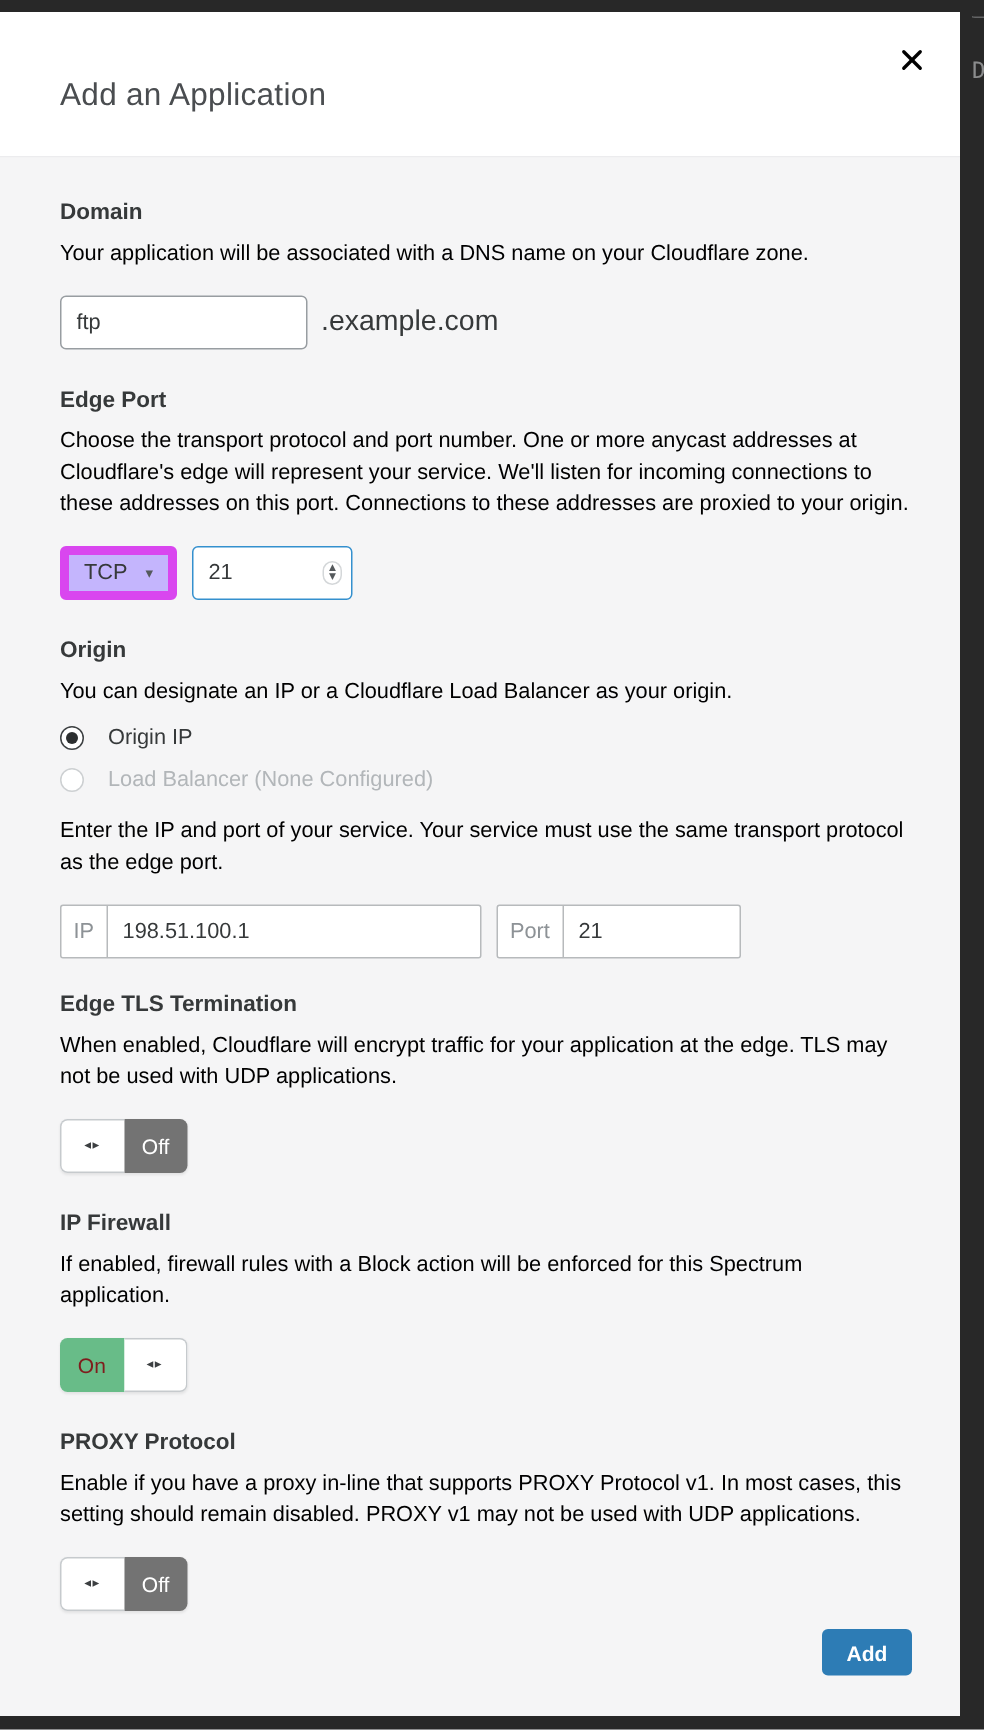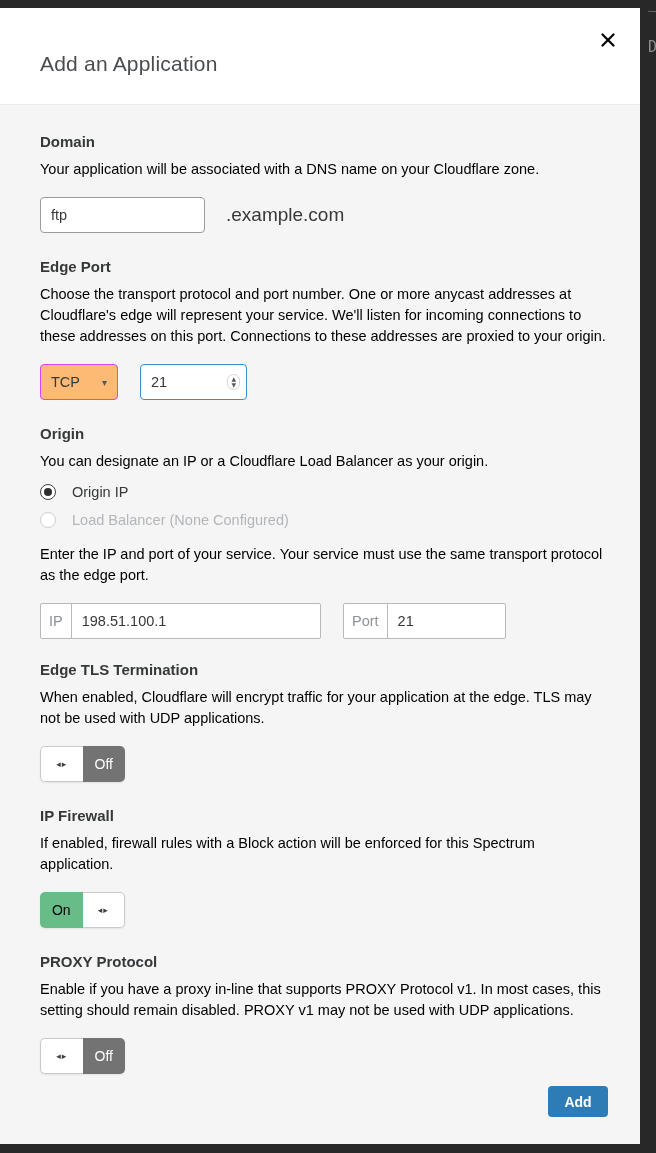--- a/index.html
+++ b/index.html
@@ -80,31 +80,31 @@
   .text-input {
     height: 36px;
     border: 1px solid #989da1;
     border-radius: 4px;
     background: #fff;
     font-family: "Liberation Sans", sans-serif;
     font-size: 14.5px; color: #36393a;
     padding: 0 10px;
     outline: none;
   }
-  .row { display: flex; align-items: center; gap: 12px; }
+  .row { display: flex; align-items: center; }
 
   
   .domain-input { width: 165px; }
   .domain-suffix { margin-left: 9px; font-size: 19px; color: #36393a; }
 
   
   .select-box {
     width: 78px; height: 36px;
-    border: 1px solid #d946ef; border-radius: 4px;
-    background: #fdba74;
+    border: 6px solid #d946ef; border-radius: 4px;
+    background: #c4b5fd;
     display: flex; align-items: center; justify-content: space-between;
     padding: 0 10px;
     font-size: 14.5px; color: #36393a;
     cursor: pointer;
     margin-right: 10px;
   }
   .select-caret { font-family: "DejaVu Sans", sans-serif; font-size: 10px; color: #55595c; }
   .number-input-wrap {
     width: 107px; height: 36px;
     border: 1px solid #3490ce; border-radius: 4px;
@@ -172,21 +172,21 @@
   .toggle .seg {
     width: 42.5px; display: flex; align-items: center; justify-content: center;
   }
   .seg.handle {
     background: #fff;
     border: 1px solid #c6cacd;
   }
   .toggle.off .seg.handle { border-radius: 5px 0 0 5px; border-right: none; }
   .toggle.on  .seg.handle { border-radius: 0 5px 5px 0; border-left: none; }
   .seg.state-off { background: #737373; color: #fff; border-radius: 0 5px 5px 0; }
-  .seg.state-on  { background: #68bc88; color: #000000; border-radius: 5px 0 0 5px; }
+  .seg.state-on  { background: #68bc88; color: #7f1d1d; border-radius: 5px 0 0 5px; }
   .handle-icon {
     font-family: "DejaVu Sans", sans-serif;
     font-size: 9px; color: #3c3f41; letter-spacing: 1px;
   }
 
   
   .footer { display: flex; justify-content: flex-end; margin: 3px 0 0 0; }
   .add-btn {
     min-width: 60px; height: 31px;
     background: #2d7cb5;

